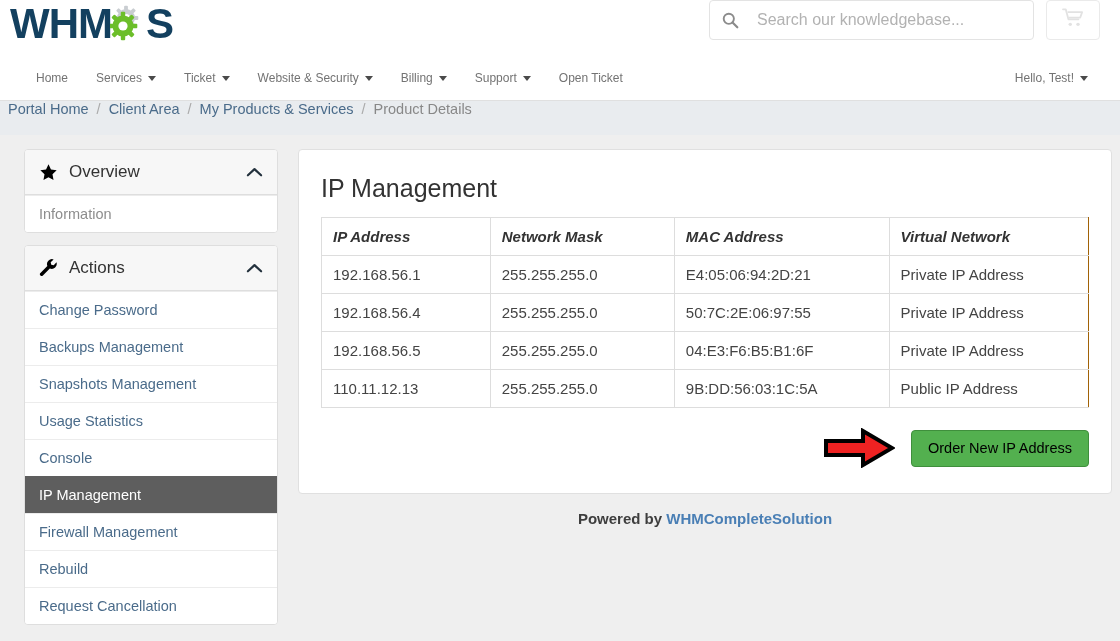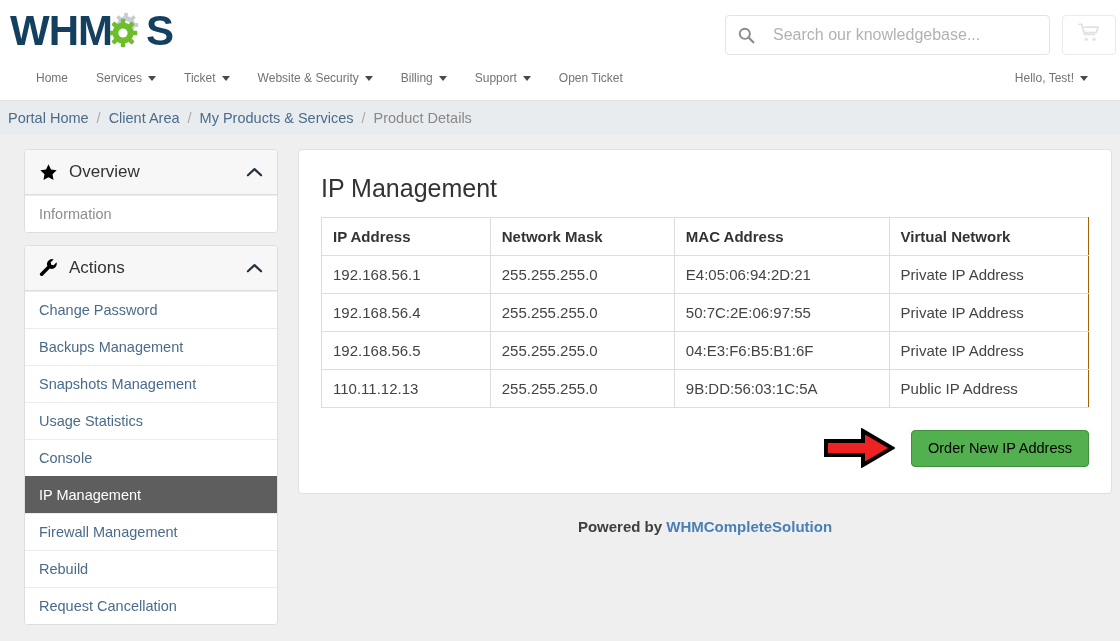--- a/index.html
+++ b/index.html
@@ -10,22 +10,22 @@
     font-family: "Liberation Sans", sans-serif;
     -webkit-font-smoothing: antialiased;
   }
   body { overflow: hidden; position: relative; }
 
   
   .header {
     height: 55px;
     background: #ffffff;
     display: flex;
-    align-items: flex-end;
-    padding: 0 4px 0 8px;
+    align-items: flex-start;
+    padding: 0 20px 0 8px;
     position: relative;
   }
   .logo {
     display: flex;
     align-items: center;
     height: 48px;
     margin-left: 2px;
     user-select: none;
   }
   .logo-text {
@@ -106,21 +106,21 @@
     display: inline-block;
     margin-top: 2px;
   }
   .nav-right { margin-left: auto; }
 
   
   .breadcrumb {
     height: 34px;
     background: #e9ecef;
     display: flex;
-    align-items: center;
+    align-items: flex-start;
     padding: 0 8px;
     font-size: 14.5px;
   }
   .bc-link { color: #4a6b8a; cursor: pointer; }
   .bc-current { color: #888; }
   .bc-sep { color: #aaa; margin: 0 8px; }
 
   
   .content {
     display: flex;
@@ -190,20 +190,21 @@
     font-size: 15px;
   }
   table.ip-table th {
     text-align: left;
     font-weight: bold;
     color: #333;
     padding: 10px 11px;
     border-bottom: 1px solid #dddddd;
     border-right: 1px solid #dddddd;
     border-top: 1px solid #dddddd;
+    font-style: italic;
   }
   table.ip-table th:last-child, table.ip-table td:last-child { border-right: none; }
   table.ip-table td {
     padding: 10px 11px;
     color: #444;
     border-bottom: 1px solid #dddddd;
     border-right: 1px solid #dddddd;
   }
   table.ip-table th:first-child, table.ip-table td:first-child { border-left: 1px solid #dddddd; }
   table.ip-table th:last-child, table.ip-table td:last-child { border-right: 1px solid #a16207; }
@@ -236,21 +237,21 @@
     transform: translateY(-50%);
     width: 72px;
     height: 40px;
   }
 
   
   .footer {
     text-align: center;
     font-size: 15px;
     color: #3e3e3e;
-    margin-top: 24px;
+    margin-top: 16px;
     font-weight: bold;
   }
   .footer a { color: #4a7fb5; text-decoration: none; }
 </style>
 </head>
 <body>
 
 <div class="header">
   <div class="logo">
     <span class="logo-text">

